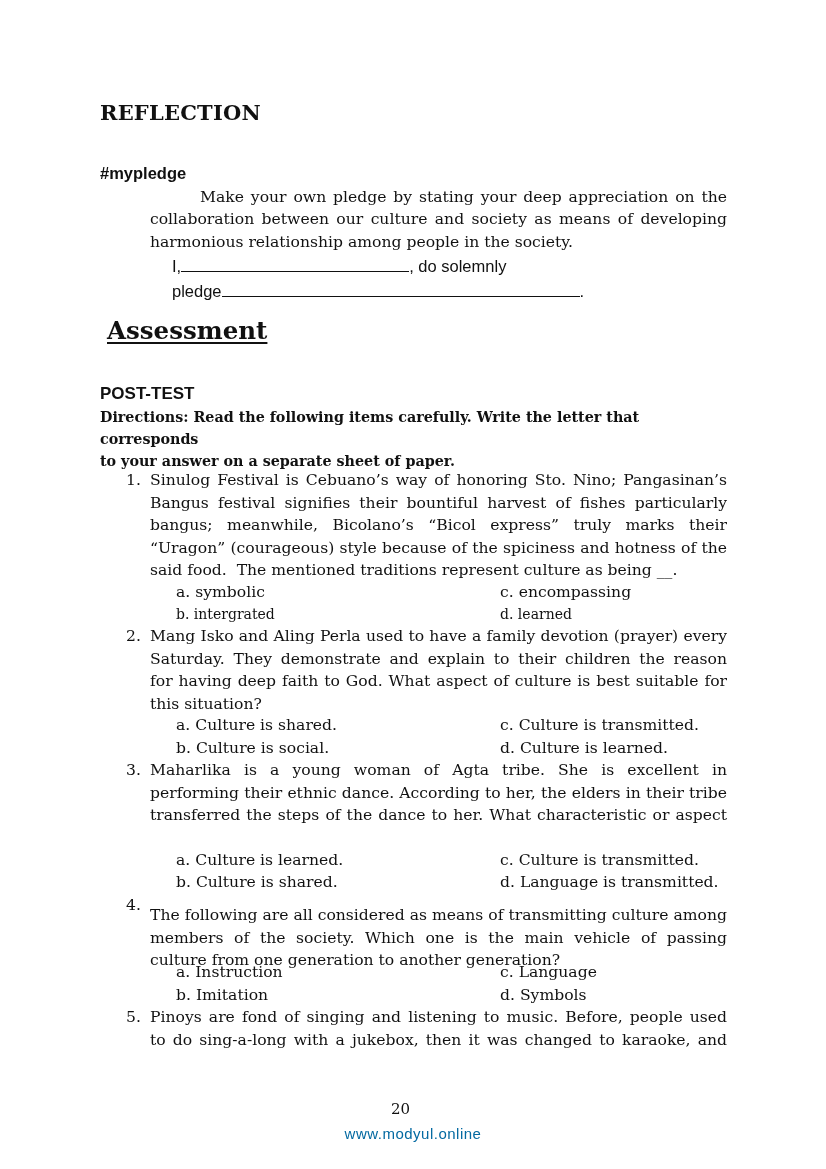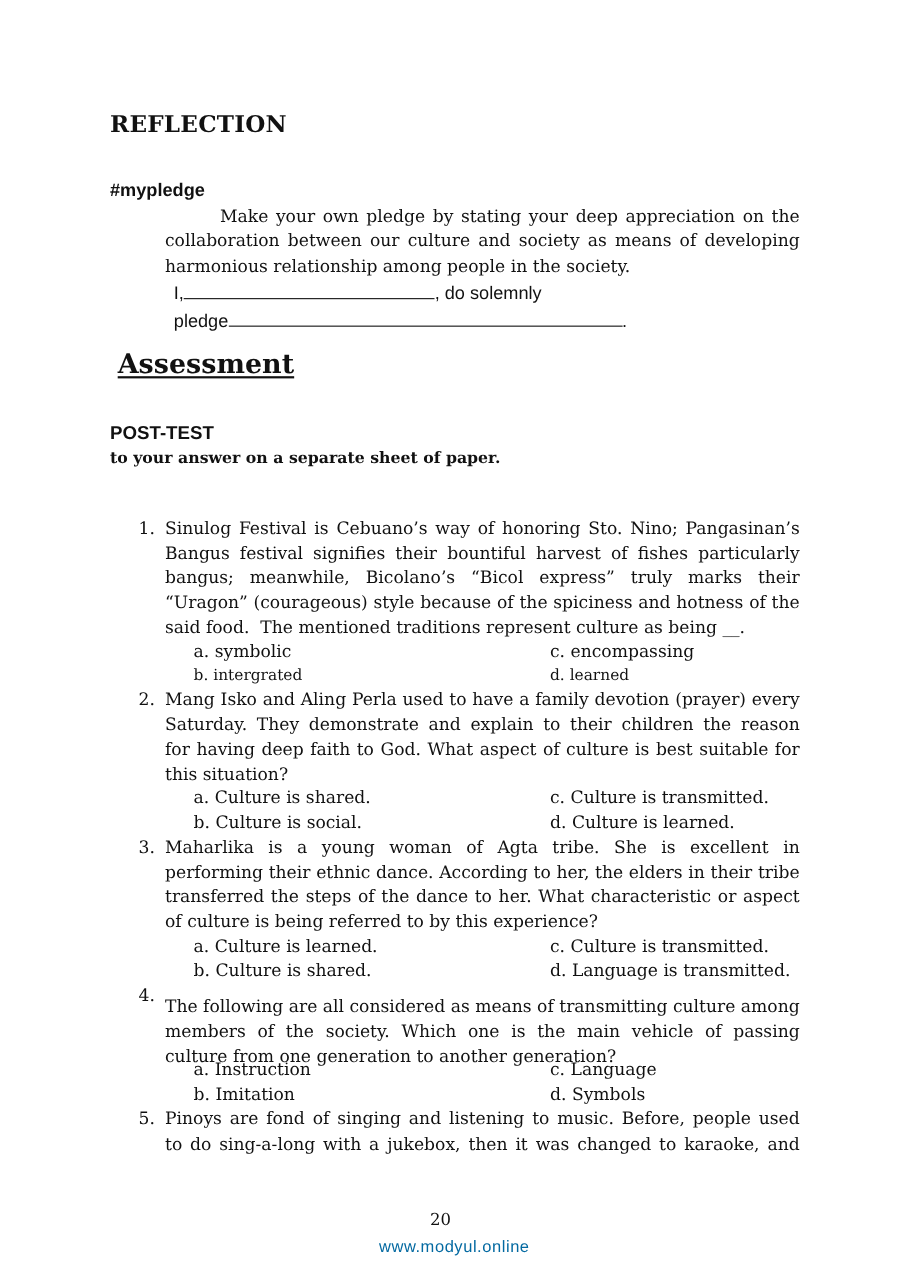--- a/index.html
+++ b/index.html
@@ -7,21 +7,21 @@
     .serif { font-family: "DejaVu Serif", "Liberation Serif", serif; }
     .sans { font-family: "Liberation Sans", "DejaVu Sans", sans-serif; }
     .abs { position: absolute; white-space: nowrap; }
 
     .h-reflection { left: 100px; top: 100px; font-size: 21px; font-weight: bold; letter-spacing: 0.2px; }
     .h-mypledge { left: 100px; top: 164px; font-size: 16.5px; font-weight: bold; }
 
     .para { position: absolute; left: 150px; width: 577px; font-size: 15.6px; line-height: 22.5px; text-align: justify; }
     .para-first { text-indent: 50px; }
 
-    .pledge-line { left: 158px; font-size: 16.5px; }
+    .pledge-line { left: 172px; font-size: 16.5px; }
     .blank { display: inline-block; border-bottom: 1px solid #111; height: 15px; vertical-align: baseline; }
 
     .h-assessment { left: 107px; top: 316px; font-size: 24.5px; font-weight: bold; text-decoration: underline; text-underline-offset: 3px; }
     .h-posttest { left: 100px; top: 384px; font-size: 17px; font-weight: bold; }
     .directions { left: 100px; top: 406px; width: 628px; font-size: 14.3px; font-weight: bold; line-height: 22px; white-space: normal; }
 
     .q-num { position: absolute; left: 126px; font-size: 15.6px; line-height: 22.5px; }
     .q-text { position: absolute; left: 150px; width: 577px; font-size: 15.6px; line-height: 22.5px; text-align: justify; }
     .choice { position: absolute; font-size: 15.6px; line-height: 22.5px; white-space: nowrap; }
     .choice.small { font-size: 14px; }
@@ -48,20 +48,21 @@
 <div class="abs sans pledge-line" style="top:256px;">
   <span>I,</span><span class="blank" style="width:228px;"></span><span>, do solemnly</span>
 </div>
 <div class="abs sans pledge-line" style="top:281px;">
   <span>pledge</span><span class="blank" style="width:358px;"></span><span>.</span>
 </div>
 
 <div class="abs serif h-assessment">Assessment</div>
 <div class="abs sans h-posttest">POST-TEST</div>
 <div class="abs serif directions">
+  <div>Directions: Read the following items carefully. Write the letter that corresponds</div>
   <div>to your answer on a separate sheet of paper.</div>
 </div>
 
 <div>
   <div class="q-num serif" style="top:469px;">1.</div>
   <div class="q-text serif" style="top:469px;">
     <div style="text-align-last:justify;">Sinulog Festival is Cebuano’s way of honoring Sto. Nino; Pangasinan’s</div>
     <div style="text-align-last:justify;">Bangus festival signifies their bountiful harvest of fishes particularly</div>
     <div style="text-align-last:justify;">bangus; meanwhile, Bicolano’s “Bicol express” truly marks their</div>
     <div style="text-align-last:justify;">“Uragon” (courageous) style because of the spiciness and hotness of the</div>
@@ -86,21 +87,20 @@
   <div class="choice serif col-a" style="top:737px;">b.  Culture is social.</div>
   <div class="choice serif col-c" style="top:737px;">d. Culture is learned.</div>
 </div>
 
 <div>
   <div class="q-num serif" style="top:759px;">3.</div>
   <div class="q-text serif" style="top:759px;">
     <div style="text-align-last:justify;">Maharlika is a young woman of Agta tribe. She is excellent in</div>
     <div style="text-align-last:justify;">performing their ethnic dance. According to her, the elders in their tribe</div>
     <div style="text-align-last:justify;">transferred the steps of the dance to her. What characteristic or aspect</div>
-    <div>of culture is being referred to by this experience?</div>
   </div>
   <div class="choice serif col-a" style="top:849px;">a.  Culture is learned.</div>
   <div class="choice serif col-c" style="top:849px;">c. Culture is transmitted.</div>
   <div class="choice serif col-a" style="top:871px;">b.  Culture is shared.</div>
   <div class="choice serif col-c" style="top:871px;">d. Language is transmitted.</div>
 </div>
 
 <div>
   <div class="q-num serif" style="top:894px;">4.</div>
   <div class="q-text serif" style="top:904px;">

